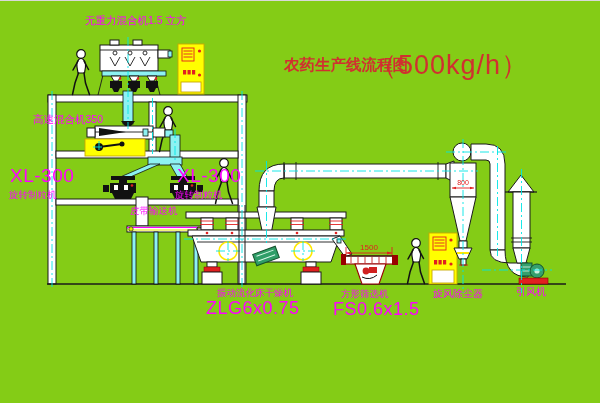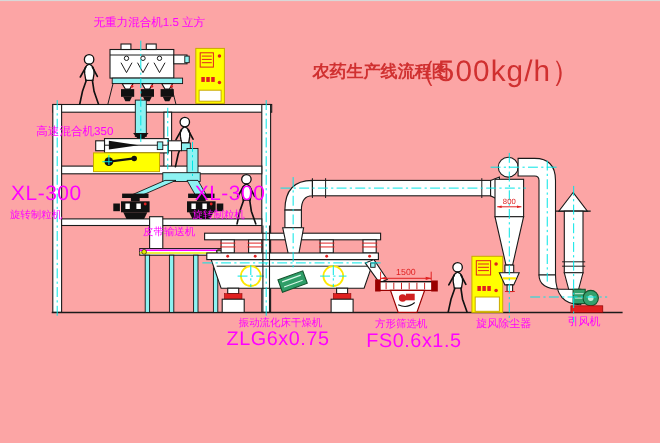--- a/index.html
+++ b/index.html
@@ -1,16 +1,16 @@
 <!DOCTYPE html>
 <html><head>
 <meta charset="utf-8">
 <style>
   html,body{margin:0;padding:0;background:#fff;}
-  .canvas{position:relative;width:600px;height:403px;background:#fca5a5;overflow:hidden;
+  .canvas{position:relative;width:600px;height:403px;background:#84cc16;overflow:hidden;
           border-top:1px solid #d8d8d8;font-family:"Liberation Sans",sans-serif;}
   svg{position:absolute;left:0;top:0;}
   .blk{fill:#ffffff;stroke:#1a1a1a;stroke-width:1;}
   .blkthin{fill:none;stroke:#1a1a1a;stroke-width:0.9;}
   .solid{fill:#111111;stroke:none;}
   .cyanfill{fill:#8df2f2;stroke:#111111;stroke-width:0.8;}
   .cl{fill:none;stroke:#00e5e5;stroke-width:0.9;stroke-dasharray:9 3 2 3;}
   .lbl-m{fill:#ff00ff;}
   .lbl-r{fill:#e02020;}
   .title-zh{fill:#d03030;font-weight:bold;}

